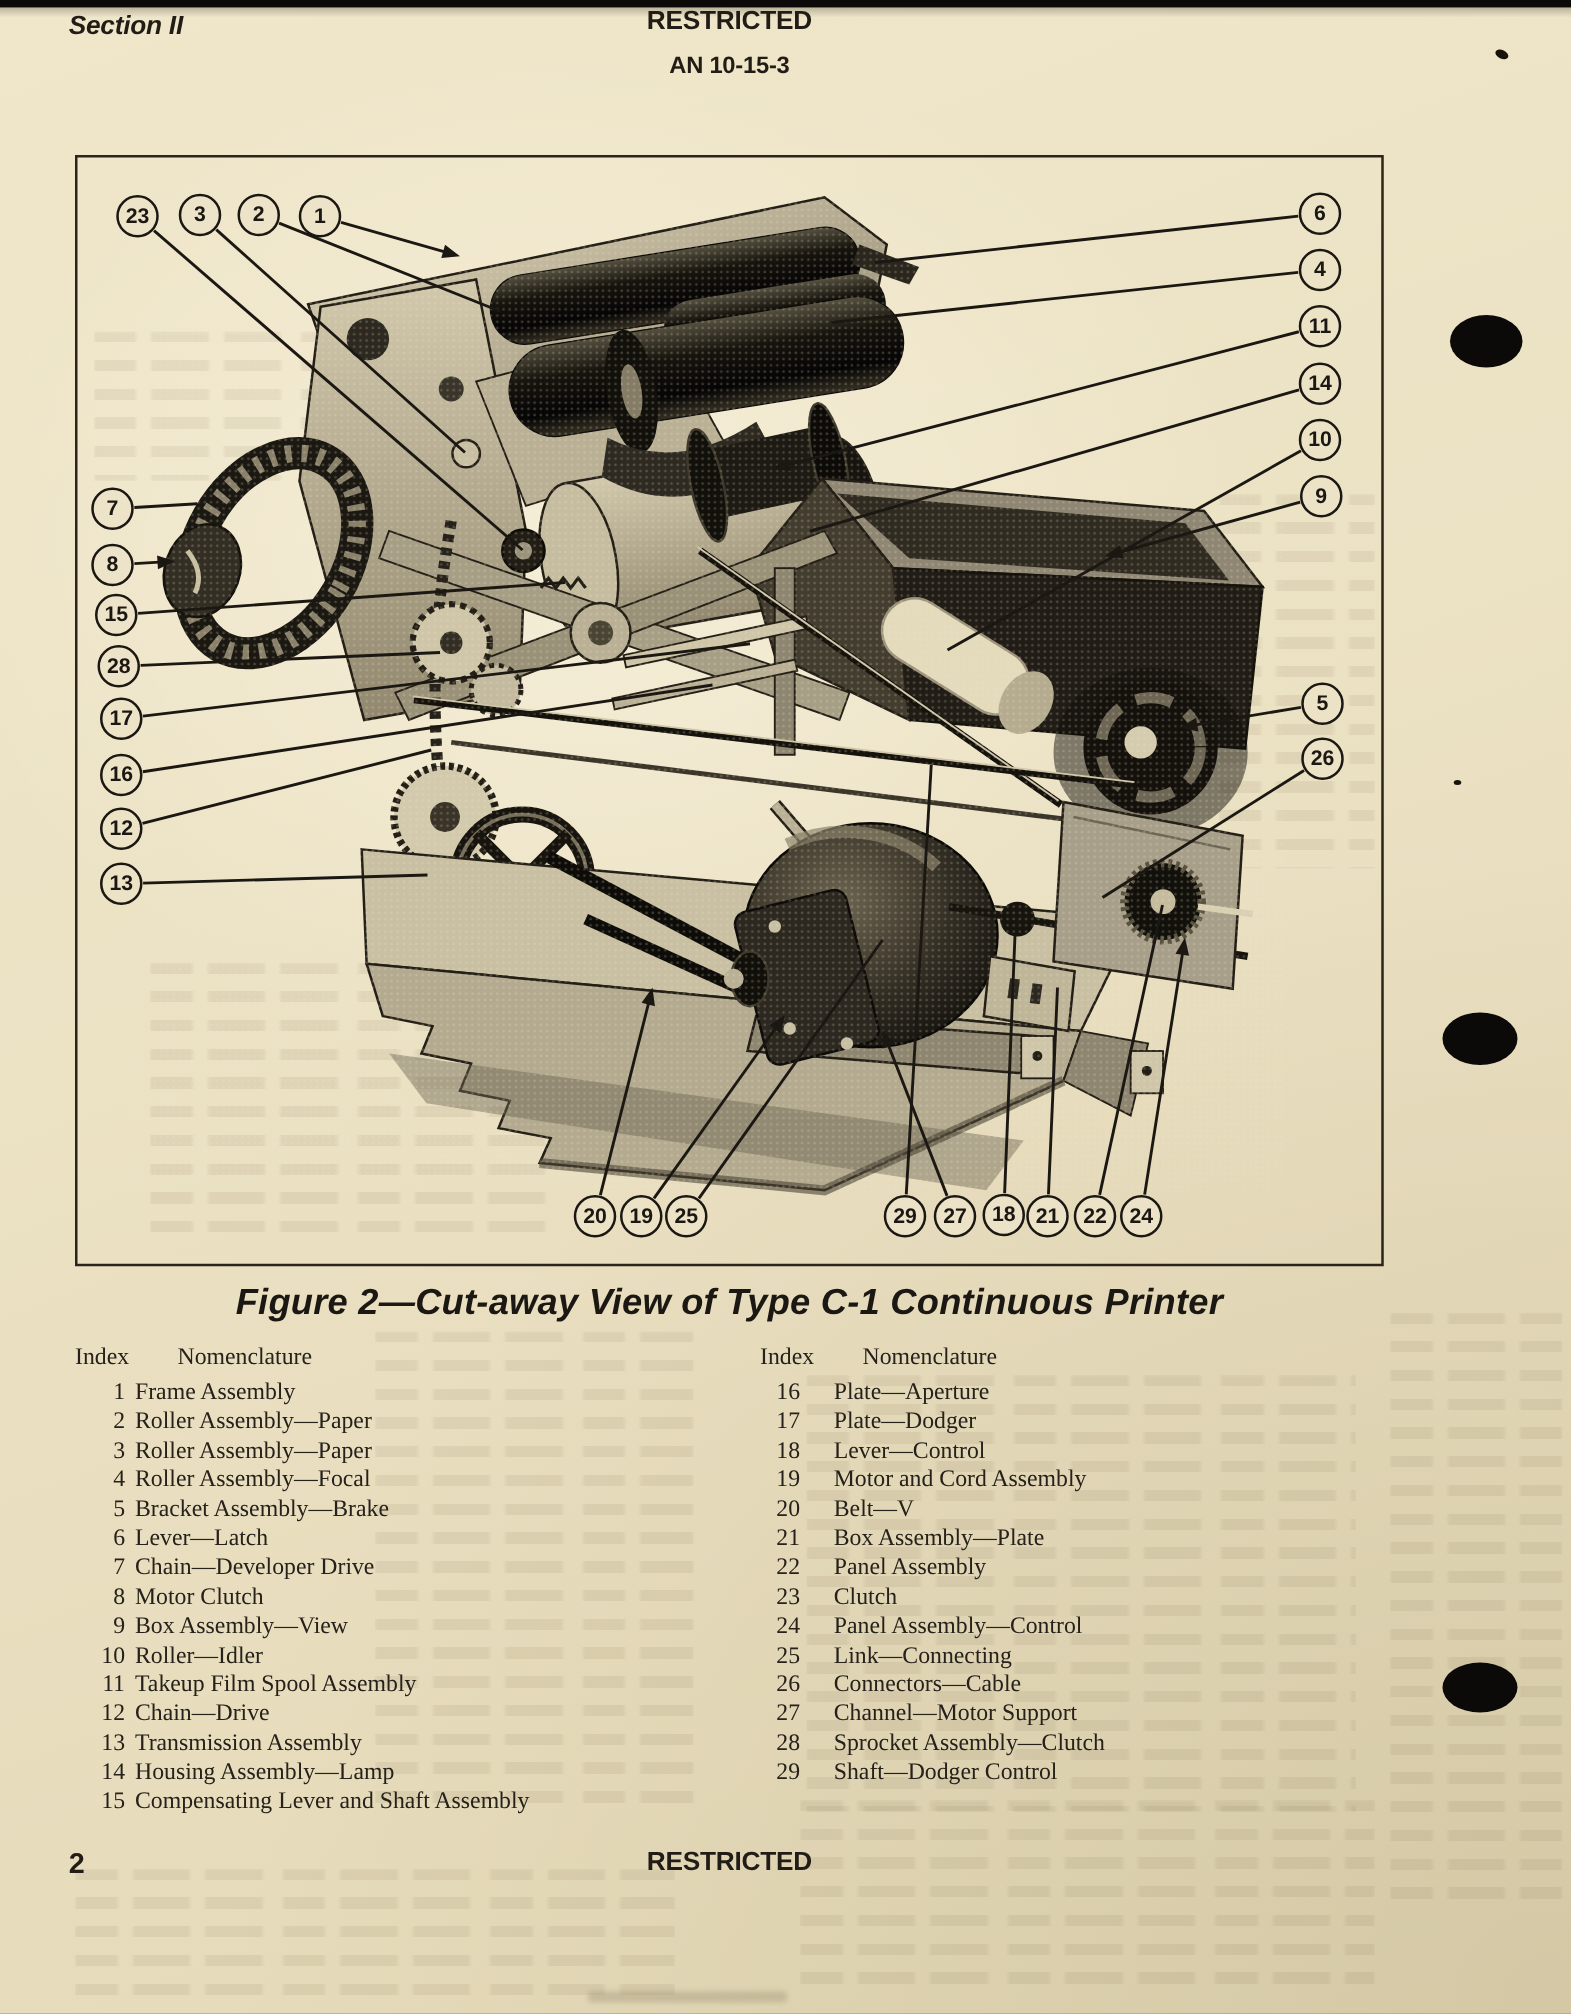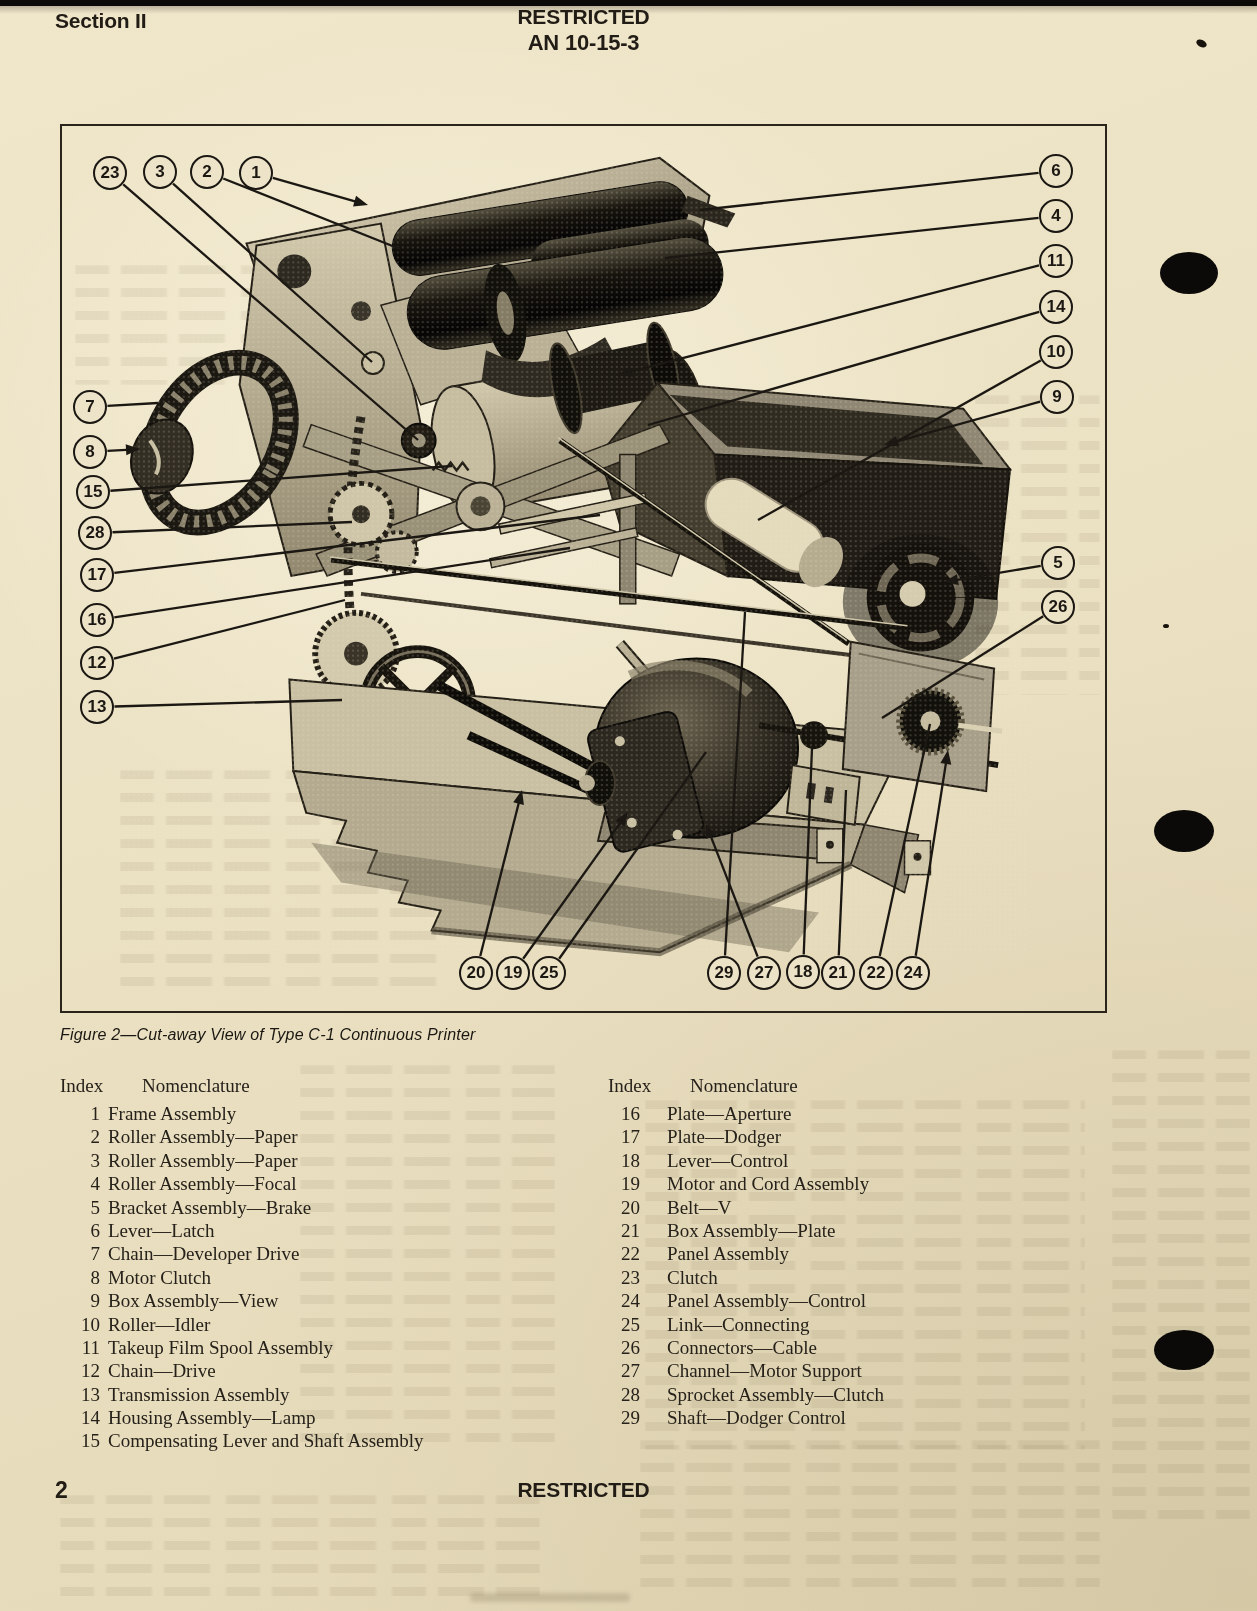--- a/index.html
+++ b/index.html
@@ -17,44 +17,44 @@
   
   .ghost{
     position:absolute;z-index:1;opacity:.085;filter:blur(1.1px);
     background-image:repeating-linear-gradient(90deg,#6a5a3c 0 34px,transparent 34px 46px,#6a5a3c 46px 92px,transparent 92px 104px,#6a5a3c 104px 150px,transparent 150px 166px);
     -webkit-mask-image:repeating-linear-gradient(to bottom,#000 0 9px,transparent 9px 23px);
             mask-image:repeating-linear-gradient(to bottom,#000 0 9px,transparent 9px 23px);
   }
   .speck{position:absolute;background:#17130c;border-radius:50%;z-index:6;}
   .smudge{position:absolute;background:#8a7f63;opacity:.3;filter:blur(2px);border-radius:4px;z-index:2;}
 
-  .hdr-left{position:absolute;left:55px;top:9px;font-size:21px;font-weight:700;letter-spacing:-.2px;z-index:5;}
+  .hdr-left{position:absolute;left:55px;top:9px;font-size:21px;font-weight:700;letter-spacing:-.2px;z-index:5;font-style:italic;}
   .hdr-center{position:absolute;left:60px;width:1047px;top:5px;text-align:center;z-index:5;}
   .hdr-center .l1{font-size:21px;font-weight:700;letter-spacing:-.2px;}
-  .hdr-center .l2{font-size:22px;font-weight:700;letter-spacing:-.2px;margin-top:1px;}
+  .hdr-center .l2{font-size:19px;font-weight:700;letter-spacing:-.2px;margin-top:13px;}
 
   .figure-frame{
     position:absolute;left:60px;top:124px;width:1047px;height:889px;
     border:2.5px solid #2a241a;box-sizing:border-box;z-index:2;background:transparent;
   }
   #machine{position:absolute;left:0;top:0;width:100%;height:100%;}
   #leader-svg{position:absolute;left:0;top:0;width:1257px;height:1611px;z-index:3;pointer-events:none;}
   .callout{
     position:absolute;z-index:4;width:34px;height:34px;box-sizing:border-box;
     border:2.6px solid #1b1712;border-radius:50%;
     background:rgba(236,227,199,.95);
     display:flex;align-items:center;justify-content:center;
     font-size:17px;font-weight:700;color:#1b1712;
   }
   .leader{stroke:#1b1712;stroke-width:2.3;fill:none;}
   .leader-arrow{fill:#1b1712;}
 
   .caption{
-    position:absolute;left:60px;top:1026px;width:1047px;z-index:5;
-    font-size:16px;font-weight:400;font-style:italic;letter-spacing:.2px;color:#1b1712;
+    position:absolute;left:60px;top:1026px;width:1047px;text-align:center;z-index:5;
+    font-size:29px;font-weight:700;font-style:italic;letter-spacing:.2px;color:#1b1712;
   }
 
   .idx-col{position:absolute;top:1075px;z-index:5;font-family:"Liberation Serif",serif;color:#26211a;}
   .idx-col.left{left:60px;}
   .idx-col.right{left:596px;}
   .idx-head{position:relative;height:27px;font-size:19px;}
   .idx-col.left .ih-index{position:absolute;left:0;}
   .idx-col.left .ih-nom{position:absolute;left:82px;}
   .idx-col.right .ih-index{position:absolute;left:12px;}
   .idx-col.right .ih-nom{position:absolute;left:94px;}

